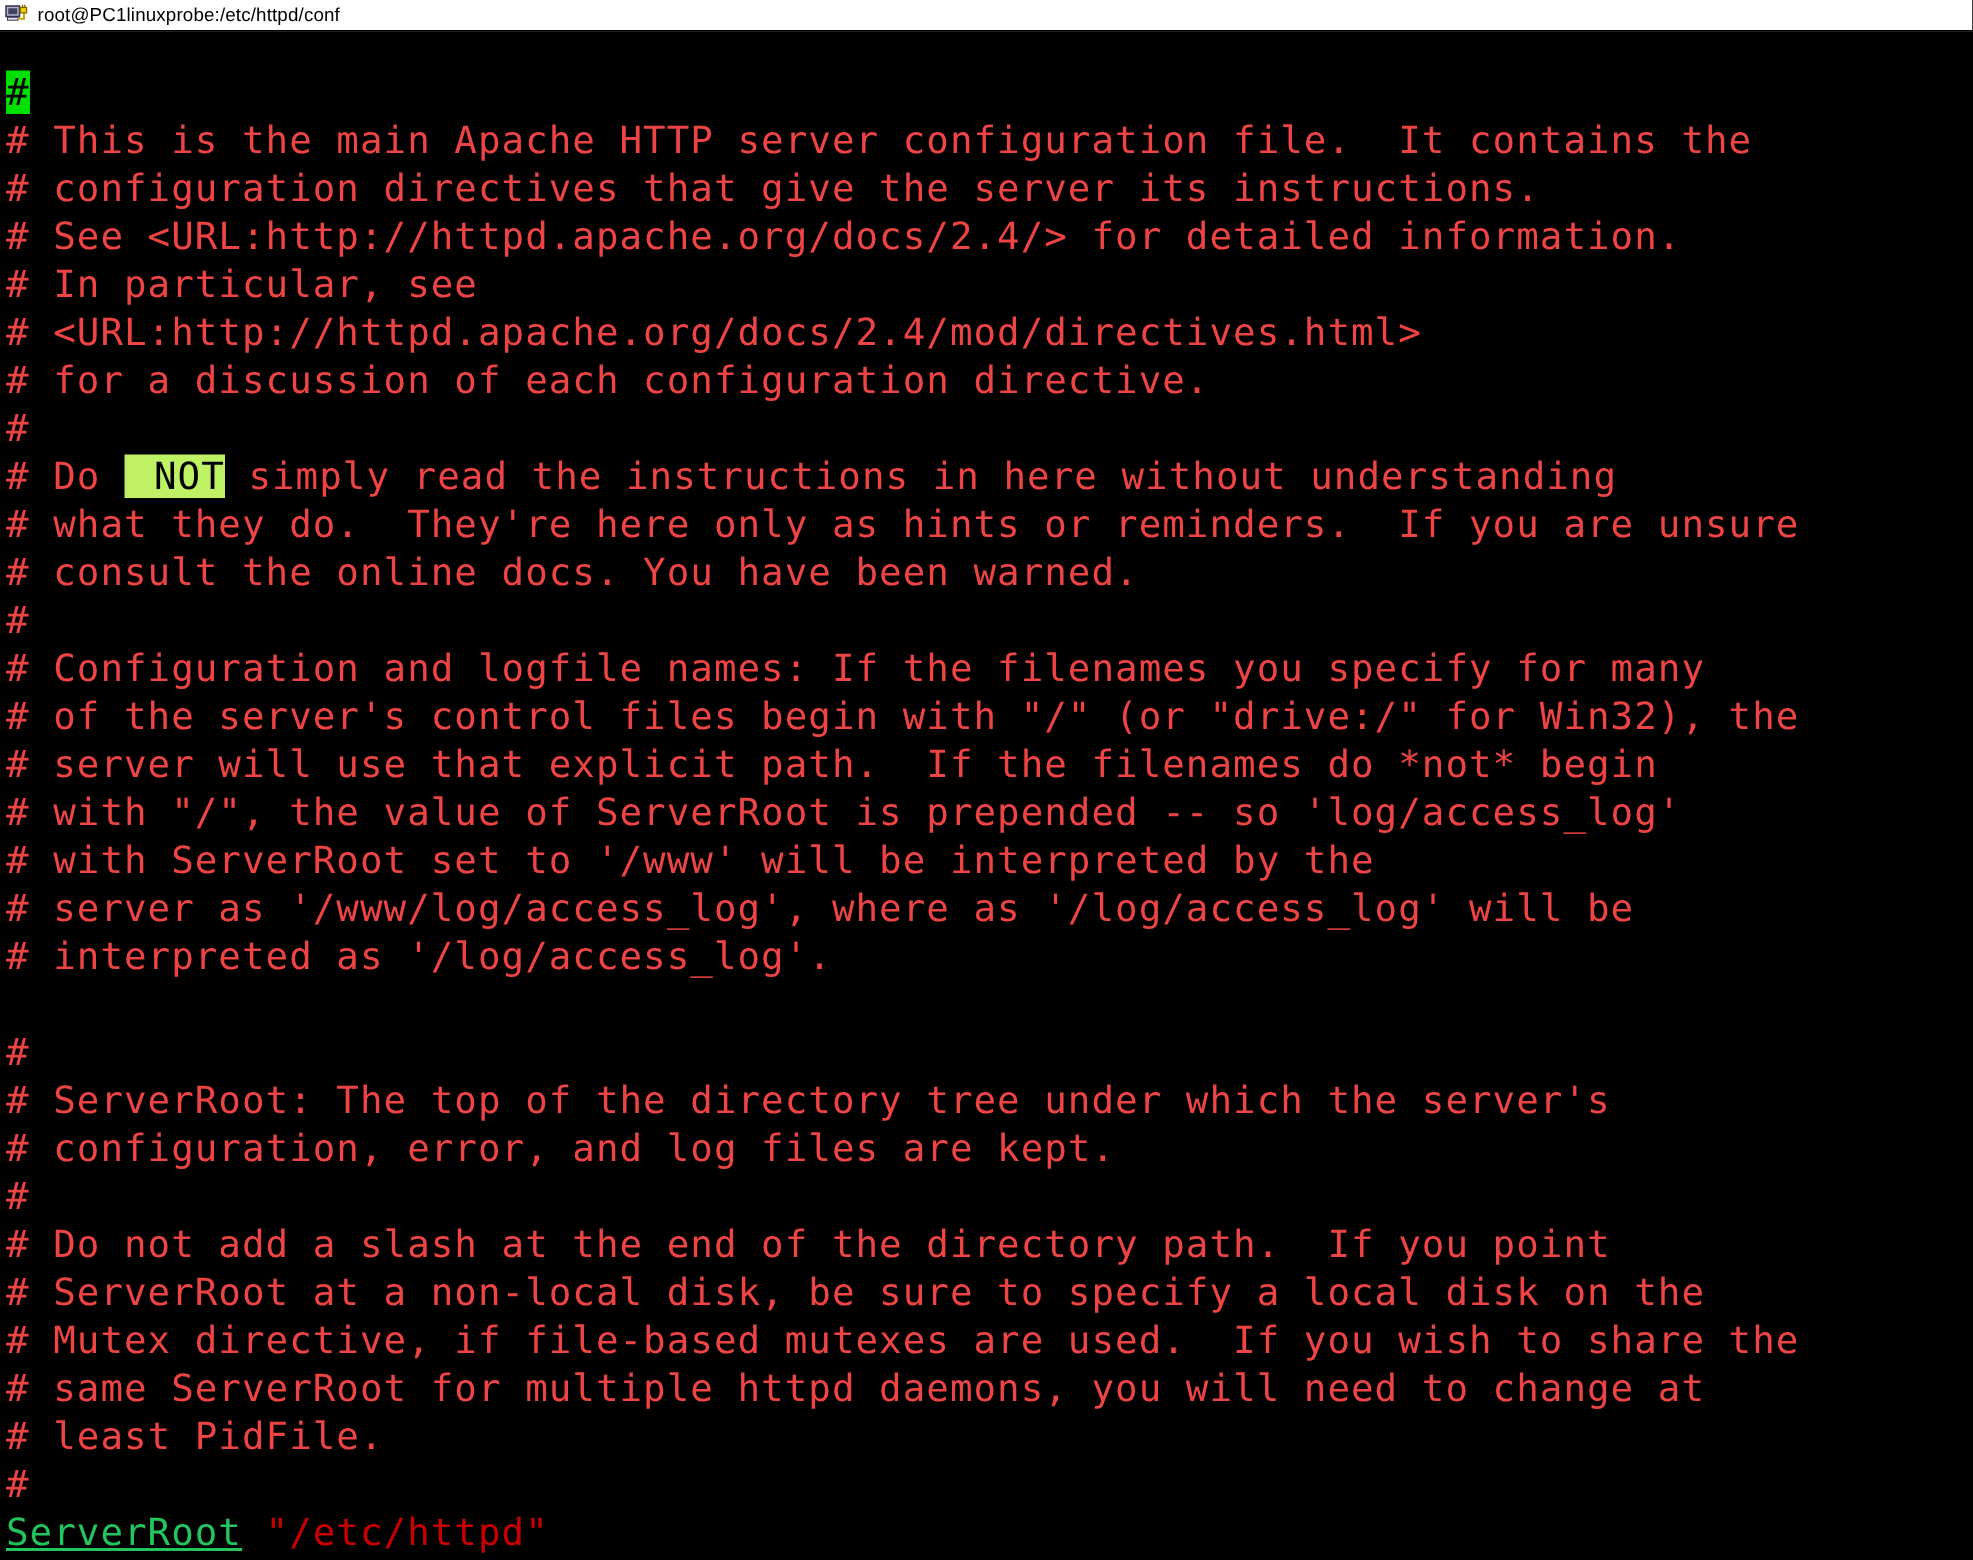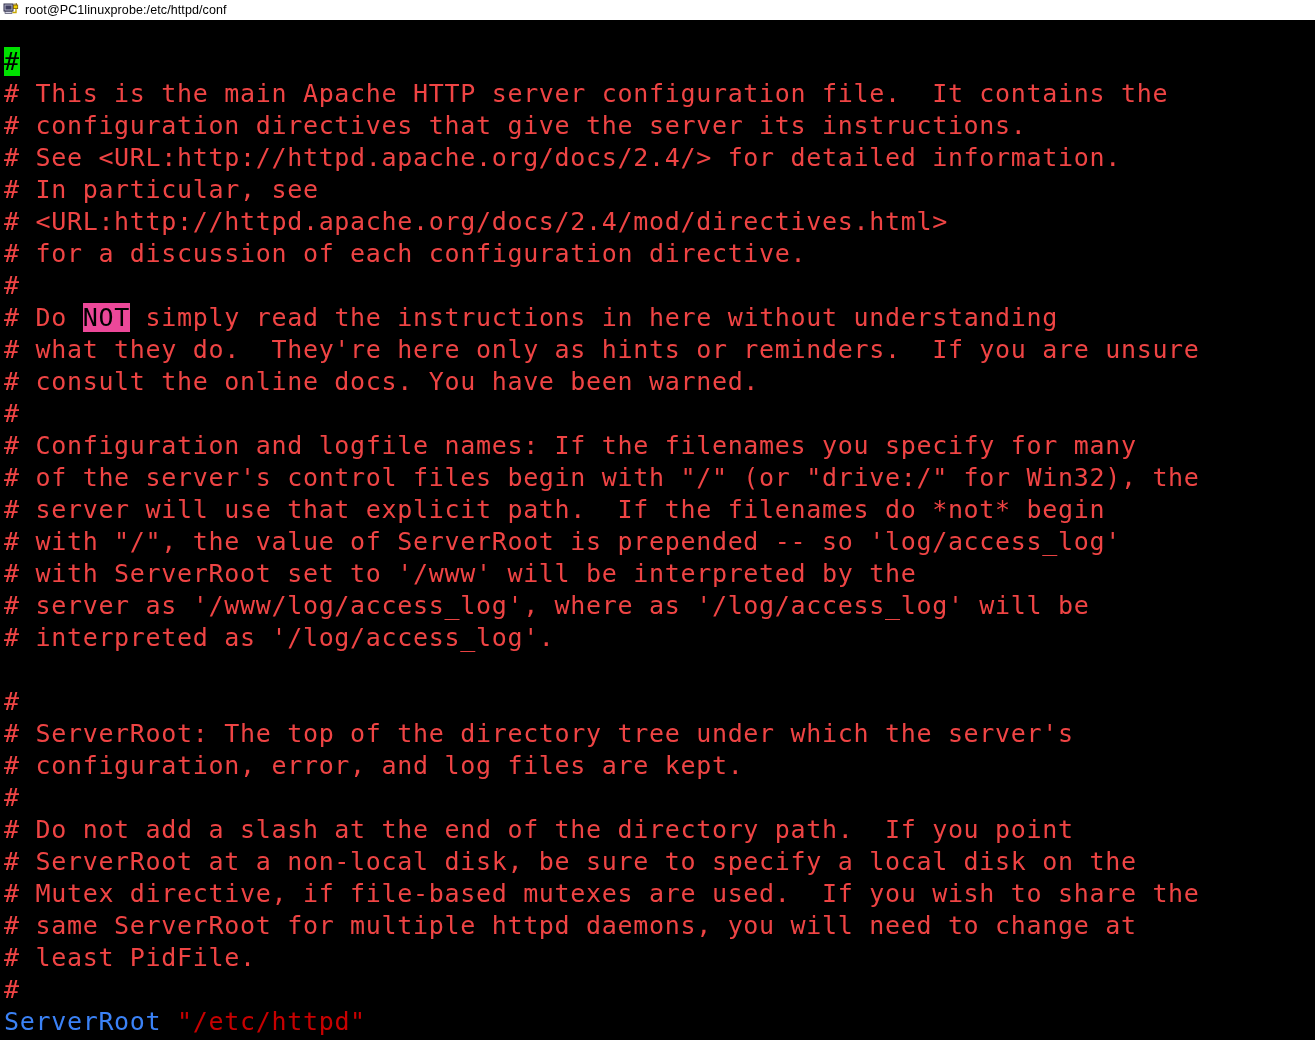--- a/index.html
+++ b/index.html
@@ -60,29 +60,30 @@
     letter-spacing: 0.68px;
     white-space: pre;
   }
   .row {
     height: 32px;
     white-space: pre;
     color: #0000c8;
   }
   
   .c-comment  { color: #ef4444; }
-  .c-keyword  { color: #3b82f6; }
+  .c-keyword  { color: #22c55e; text-decoration: underline; }
   .c-string   { color: #c80000; }
   .c-cursor   {
     background: #00e000;
     color: #000000;
   }
   .c-search   {
-    background: #ec4899;
+    background: #bef264;
     color: #000000;
+    padding-left: 20px;
   }
 </style>
 </head>
 <body>
 
 <div id="titlebar">
   <svg class="app-icon" viewBox="0 0 16 16">
     <rect x="1" y="2" width="9" height="7" fill="#b0b0c8" stroke="#30304a" stroke-width="1"></rect>
     <rect x="2.5" y="3.5" width="6" height="4" fill="#404060"></rect>
     <rect x="2" y="9.5" width="7" height="2" fill="#d8d8e8" stroke="#30304a" stroke-width=".6"></rect>

